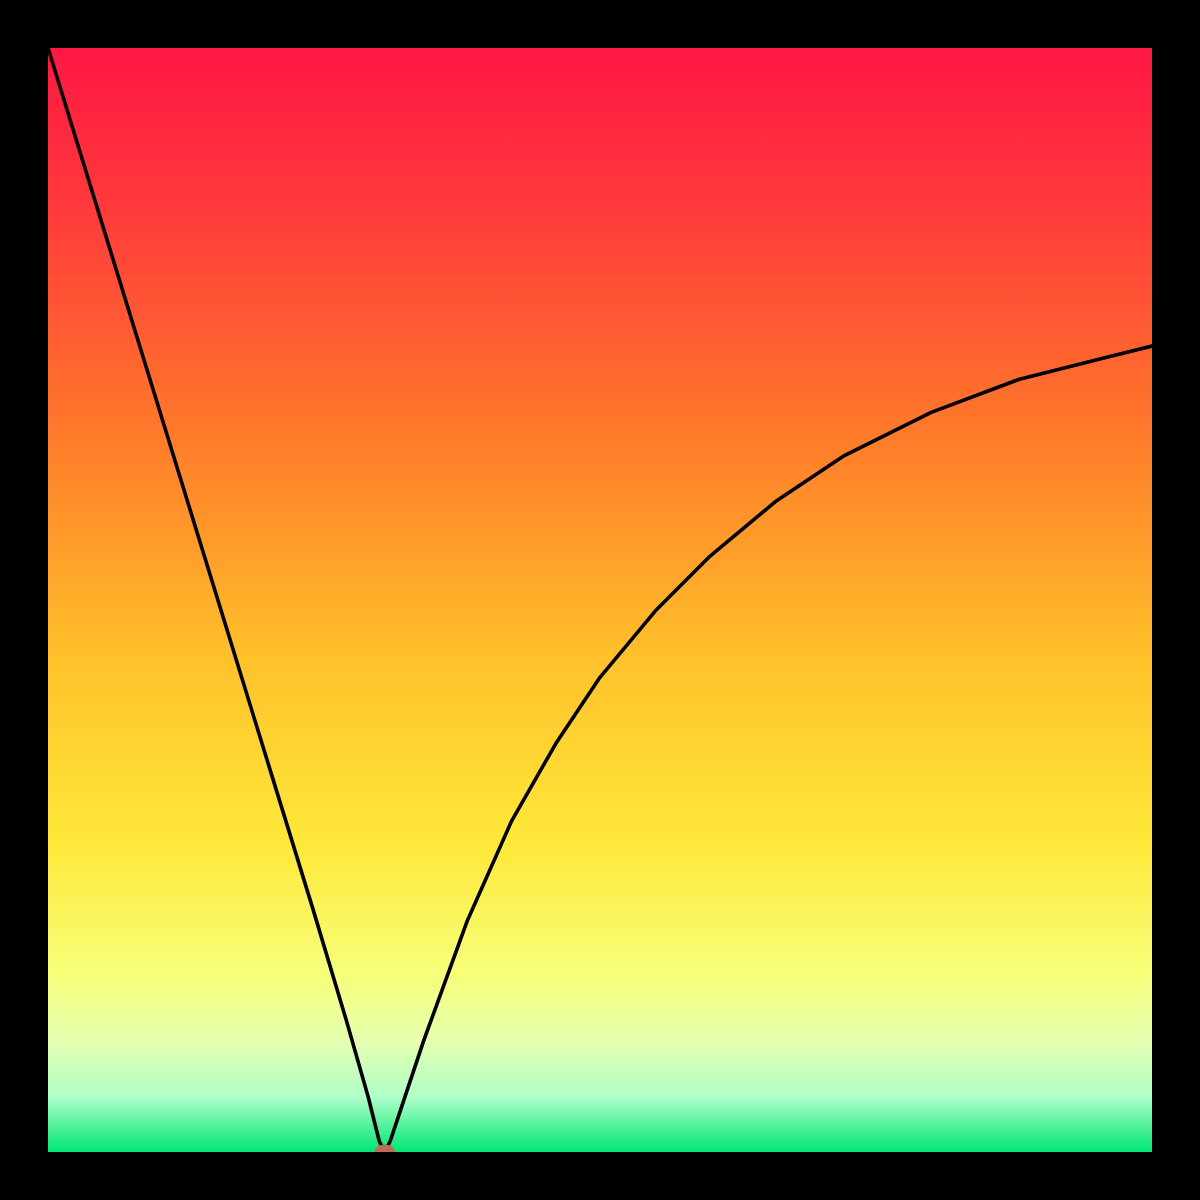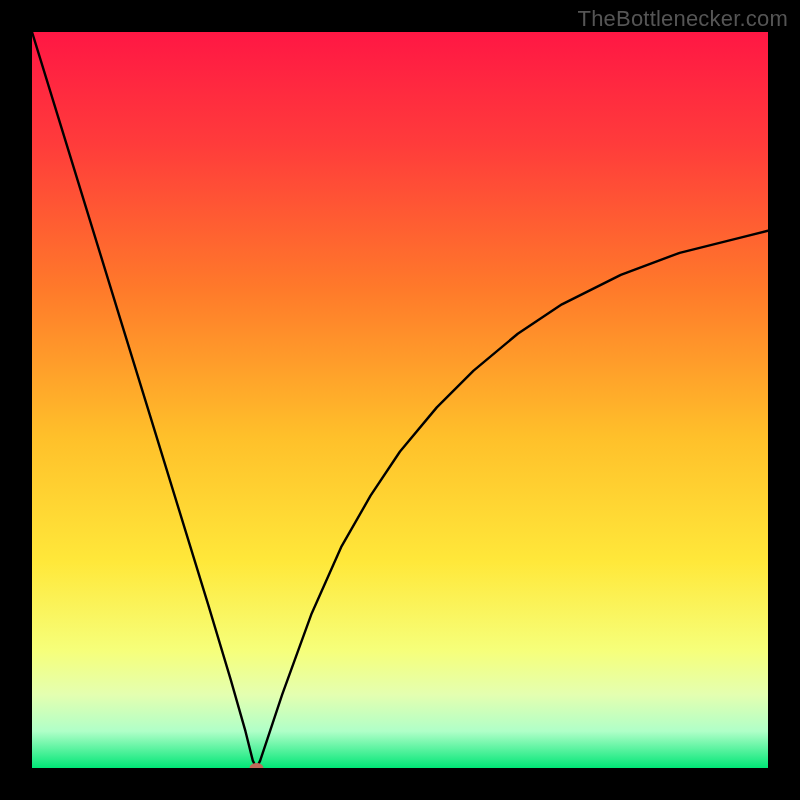--- a/index.html
+++ b/index.html
@@ -52,14 +52,13 @@
           <stop offset="90%" stop-color="#e4ffb0"></stop>
           <stop offset="95%" stop-color="#b0ffc8"></stop>
           <stop offset="100%" stop-color="#00e676"></stop>
         </linearGradient>
     </defs>
     <rect x="0" y="0" width="736" height="736" fill="url(#bg-grad)"></rect>
     <path id="curve-path" d="M0.00 0.00 L29.44 95.68 L58.88 191.36 L88.32 287.04 L117.76 382.72 L147.20 478.40 L176.64 574.08 L198.72 647.68 L213.44 699.20 L220.80 728.64 L224.48 736.00 L228.16 728.64 L235.52 706.56 L250.24 662.40 L279.68 581.44 L309.12 515.20 L338.56 463.68 L368.00 419.52 L404.80 375.36 L441.60 338.56 L485.76 301.76 L529.92 272.32 L588.80 242.88 L647.68 220.80 L706.56 206.08 L736.00 198.72 " fill="none" stroke="#000000" stroke-width="2.4" stroke-linecap="round" stroke-linejoin="round"></path>
     <ellipse id="min-marker" cx="224.48" cy="736" rx="7" ry="5" fill="#c06a5a"></ellipse>
   </svg>
 
-  <div class="watermark">TheBottlenecker.com</div>
 </div>
 
 </body></html>

